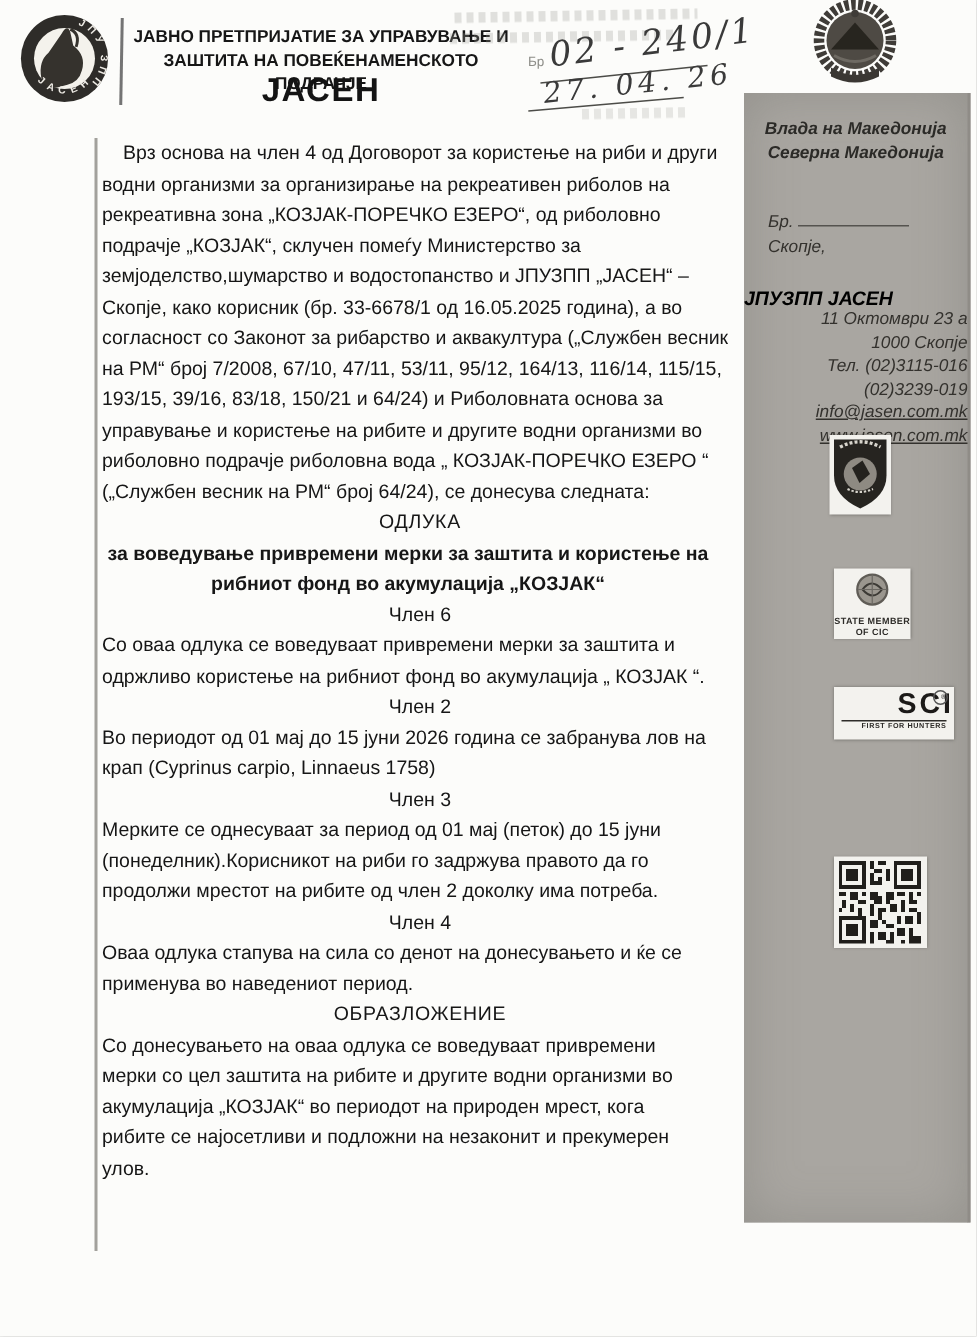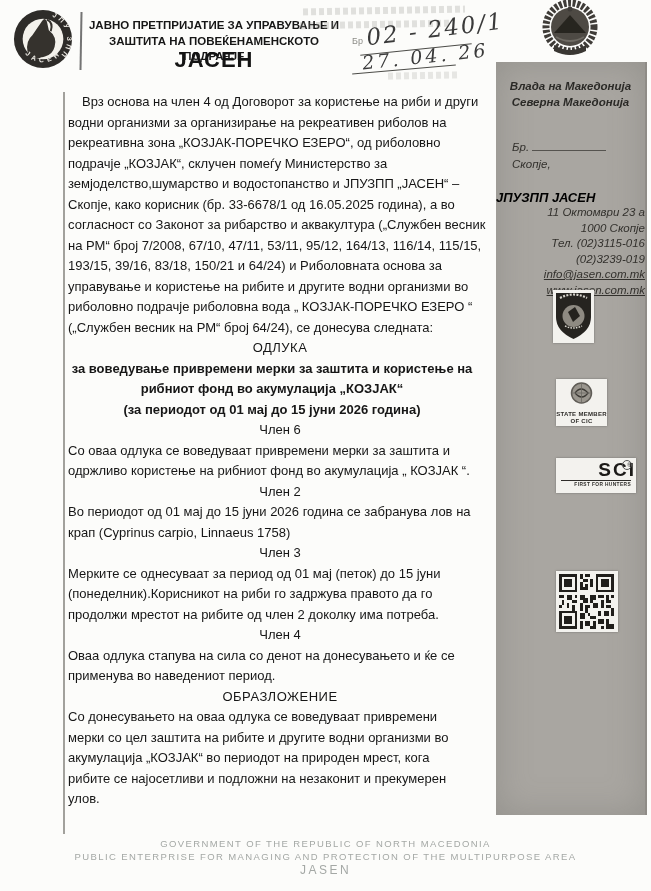--- a/index.html
+++ b/index.html
@@ -191,37 +191,31 @@
     </div>
   </div>
 
   <div class="scan-edge"></div>
 
   <div class="body-col">
     <p class="intro">Врз основа на член 4 од Договорот за користење на риби и други водни организми за организирање на рекреативен риболов на рекреативна зона „КОЗЈАК-ПОРЕЧКО ЕЗЕРО“, од риболовно подрачје „КОЗЈАК“, склучен помеѓу Министерство за земјоделство,шумарство и водостопанство и ЈПУЗПП „ЈАСЕН“ – Скопје, како корисник (бр. 33-6678/1 од 16.05.2025 година), а во согласност со Законот за рибарство и аквакултура („Службен весник на РМ“ број 7/2008, 67/10, 47/11, 53/11, 95/12, 164/13, 116/14, 115/15, 193/15, 39/16, 83/18, 150/21 и 64/24) и Риболовната основа за управување и користење на рибите и другите водни организми во риболовно подрачје риболовна вода „ КОЗЈАК-ПОРЕЧКО ЕЗЕРО “ („Службен весник на РМ“ број 64/24), се донесува следната:</p>
 
     <p class="c decision-title">ОДЛУКА</p>
     <p class="c decision-sub">за воведување привремени мерки за заштита и користење на рибниот фонд во акумулација „КОЗЈАК“</p>
-    <p class="c decision-sub" style="margin-top:0;">(за периодот од 01 мај до 15 јуни 2026 година)</p>
 
     <p class="c art-h">Член 6</p>
     <p class="art-t">Со оваа одлука се воведуваат привремени мерки за заштита и одржливо користење на рибниот фонд во акумулација „ КОЗЈАК “.</p>
 
     <p class="c art-h">Член 2</p>
     <p class="art-t">Во периодот од 01 мај до 15 јуни 2026 година се забранува лов на крап (Cyprinus carpio, Linnaeus 1758)</p>
 
     <p class="c art-h">Член 3</p>
     <p class="art-t">Мерките се однесуваат за период од 01 мај (петок) до 15 јуни (понеделник).Корисникот на риби го задржува правото да го продолжи мрестот на рибите од член 2 доколку има потреба.</p>
 
     <p class="c art-h">Член 4</p>
     <p class="art-t">Оваа одлука стапува на сила со денот на донесувањето и ќе се применува во наведениот период.</p>
 
     <p class="c expl-title">ОБРАЗЛОЖЕНИЕ</p>
     <p class="expl-text">Со донесувањето на оваа одлука се воведуваат привремени мерки со цел заштита на рибите и другите водни организми во акумулација „КОЗЈАК“ во периодот на природен мрест, кога рибите се најосетливи и подложни на незаконит и прекумерен улов.</p>
   </div>
 
-  <div class="footer">
-    <div>GOVERNMENT OF THE REPUBLIC OF NORTH MACEDONIA</div>
-    <div>PUBLIC ENTERPRISE FOR MANAGING AND PROTECTION OF THE MULTIPURPOSE AREA</div>
-    <div class="f3">JASEN</div>
-  </div>
 
 </div>
 
 </body></html>

